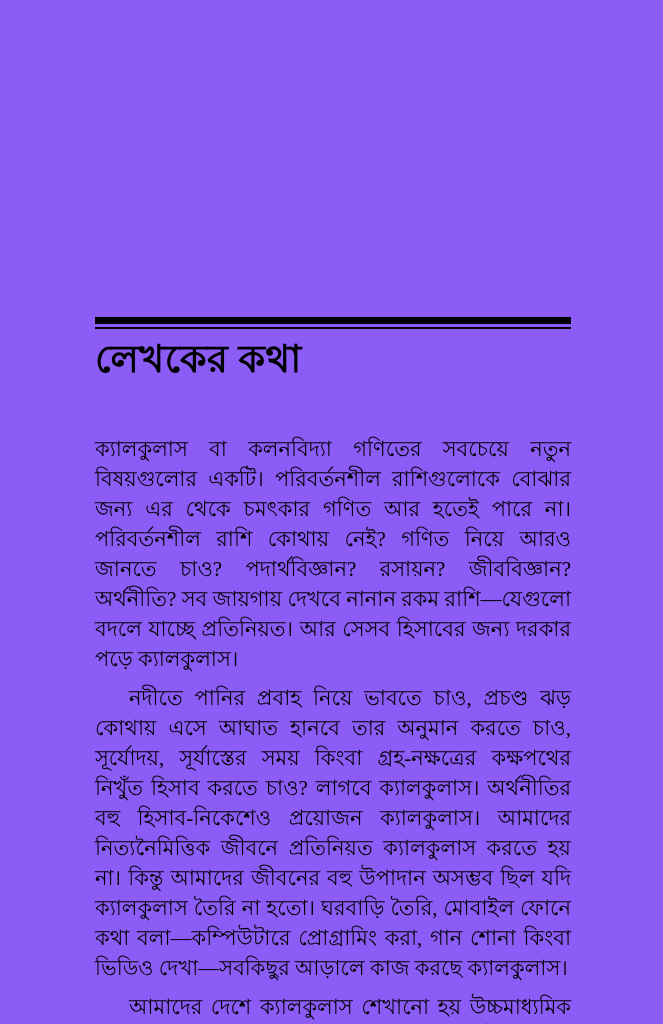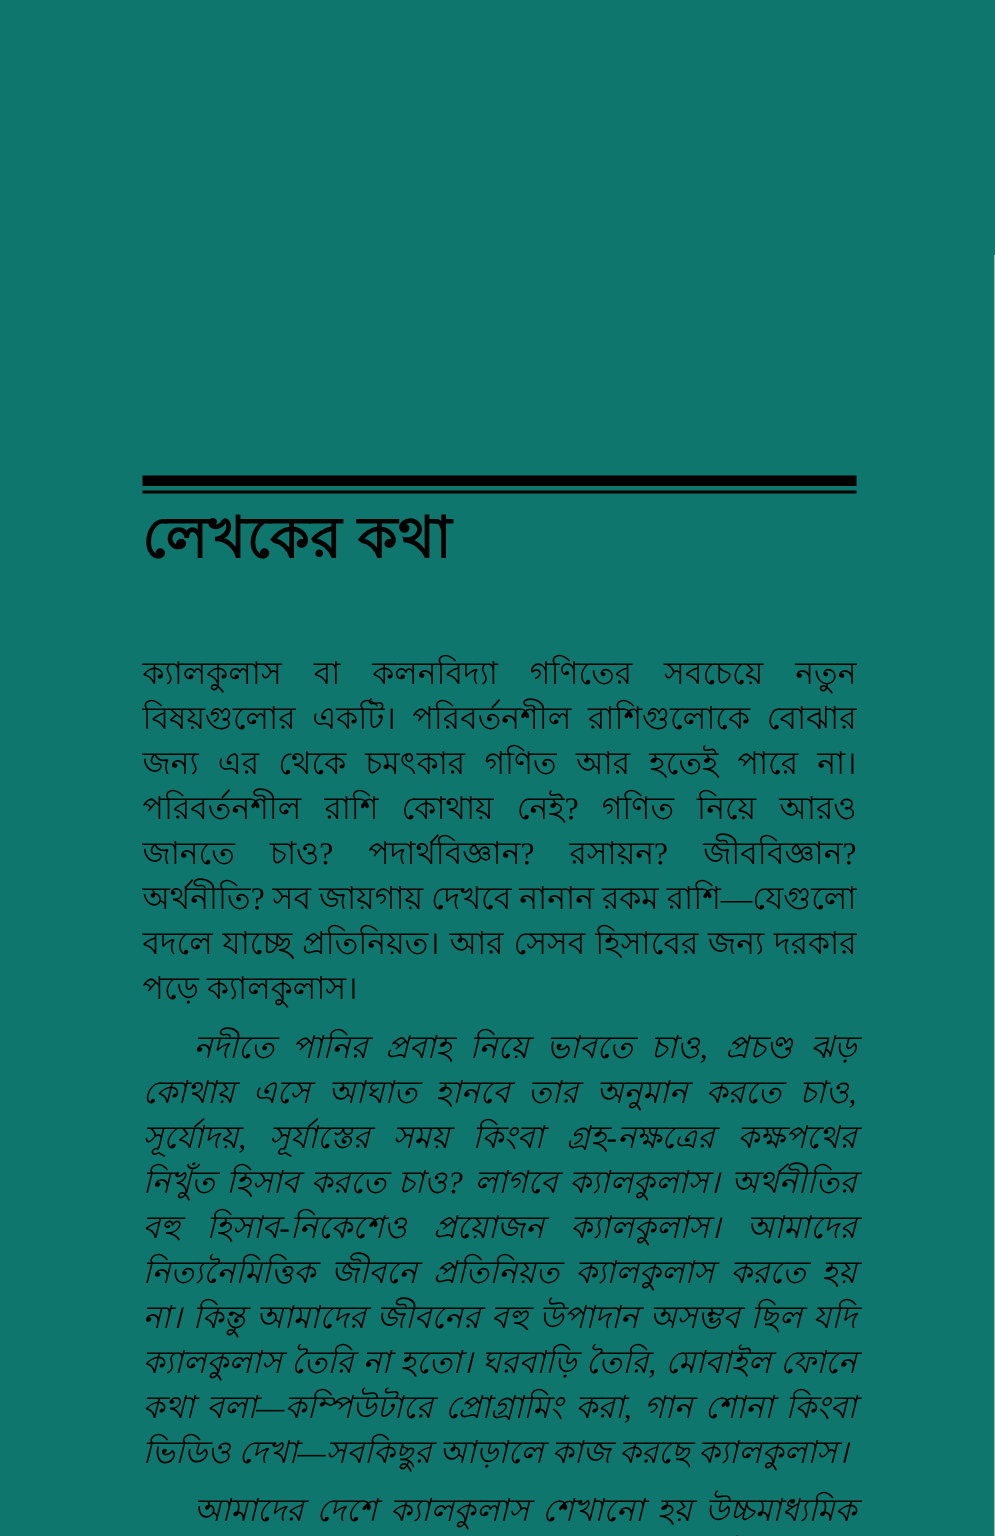--- a/index.html
+++ b/index.html
@@ -4,21 +4,21 @@
 <style>
   html, body {
     margin: 0;
     padding: 0;
     background: #ffffff;
   }
   .page {
     position: relative;
     width: 663px;
     height: 1024px;
-    background: #0f766e;
+    background: #8b5cf6;
     overflow: hidden;
     font-family: "Liberation Serif", "DejaVu Serif", serif;
     color: #000000;
   }
   .content {
     position: absolute;
     left: 95px;
     top: 317px;
     width: 476px;
   }
@@ -45,21 +45,20 @@
     color: #000000;
   }
   .body-text p {
     margin: 0;
   }
   .body-text p + p {
     margin-top: 9px;
   }
   .body-text p.indent {
     text-indent: 34px;
-    font-style: italic;
   }
 </style>
 </head>
 <body>
 
 <div class="page">
   <div class="content">
 
     <div class="divider"></div>
 

